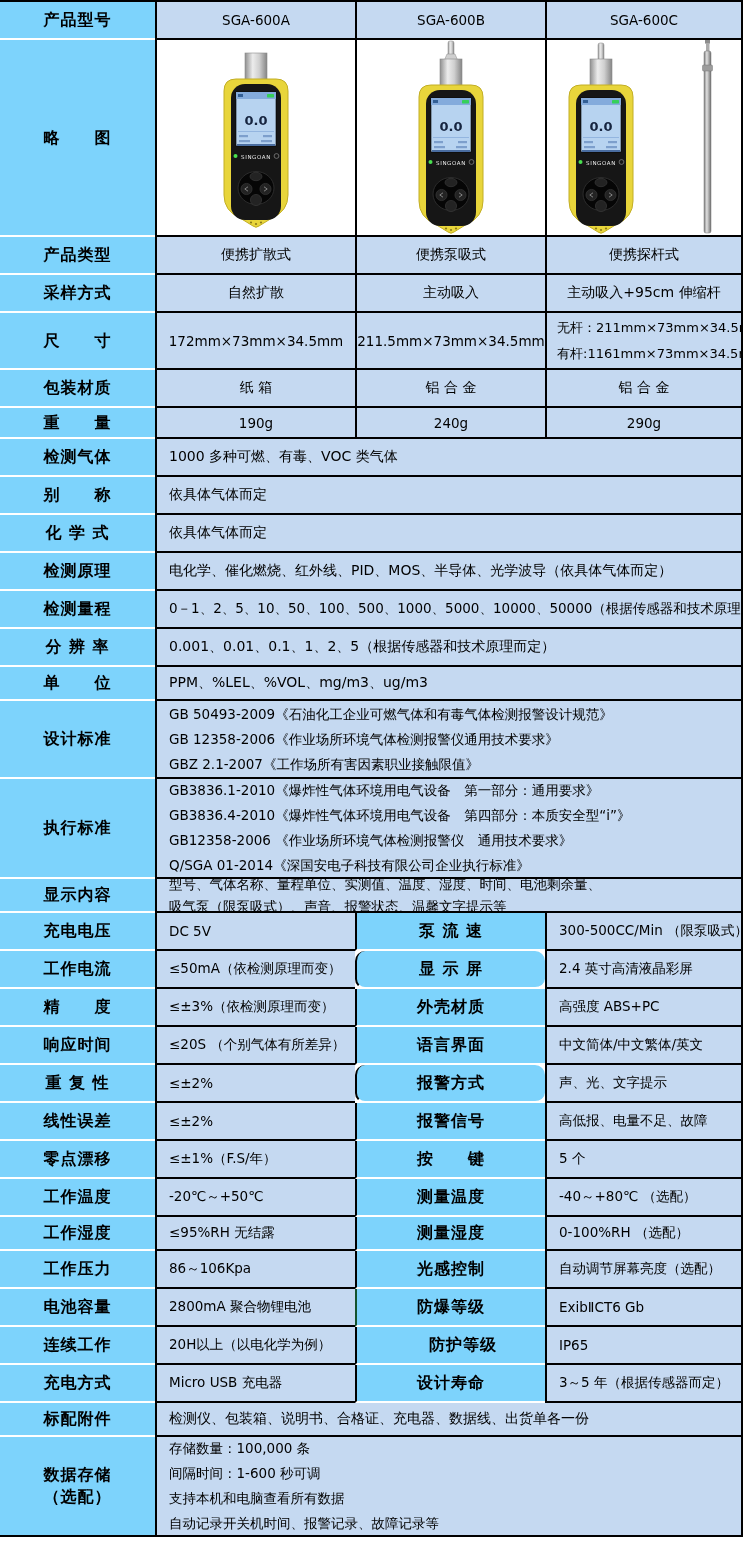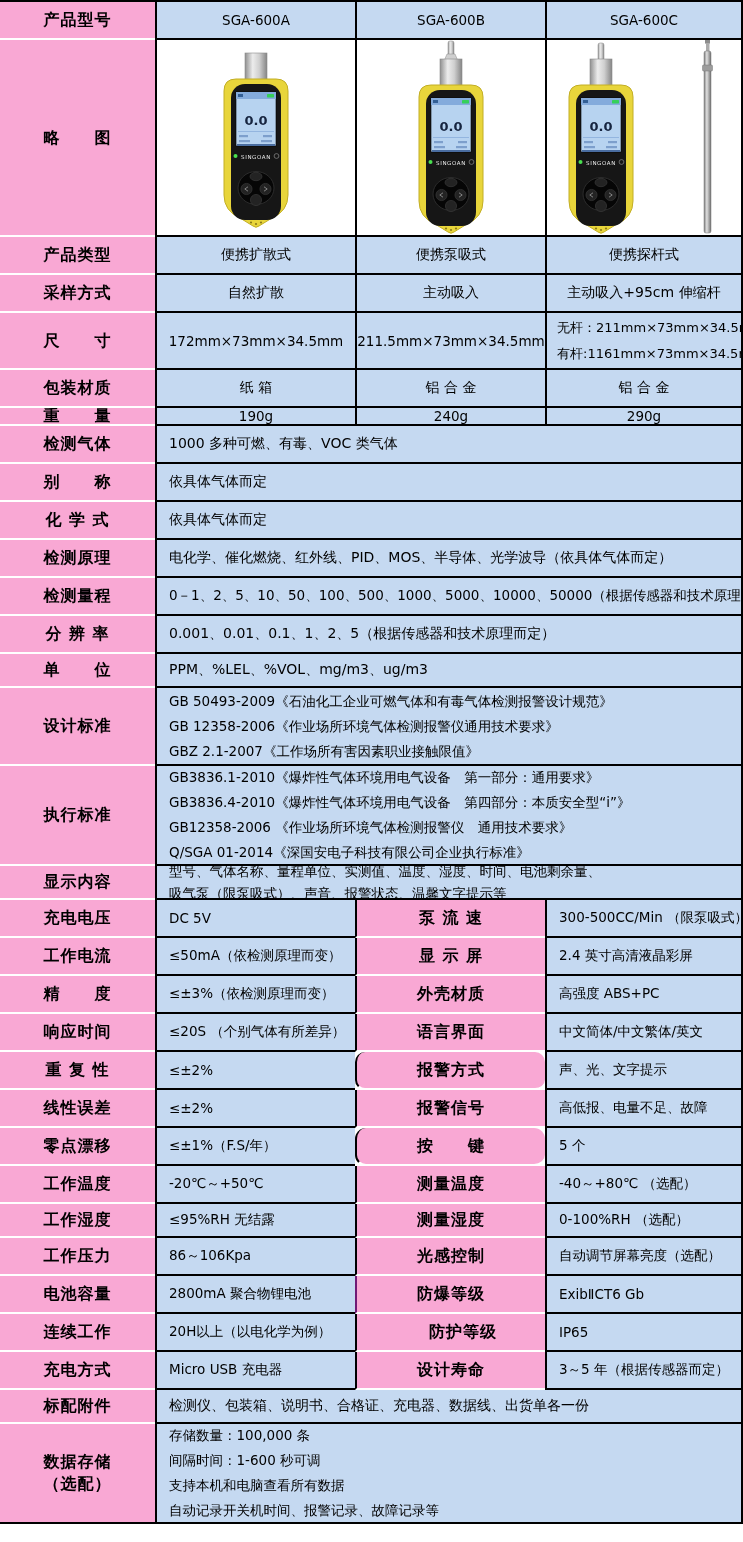--- a/index.html
+++ b/index.html
@@ -7,35 +7,35 @@
   .spec-table{width:743px;box-sizing:border-box;border-top:2px solid #000;border-right:2px solid #000;border-bottom:2px solid #000;}
   .row{display:flex;width:100%;}
   .cell{box-sizing:border-box;display:flex;align-items:center;justify-content:center;overflow:hidden;}
   
   .w-lab{width:155px;flex:0 0 155px;}
   .w-v1{width:200px;flex:0 0 200px;}
   .w-v2{width:190px;flex:0 0 190px;}
   .w-v3{flex:1 1 auto;}
   .w-wide{flex:1 1 auto;}
   
-  .lab{background:#f9a8d4;border-bottom:2px solid #fff;font-weight:bold;font-size:16px;letter-spacing:1px;text-align:center;line-height:1.5;}
+  .lab{background:#7dd3fc;border-bottom:2px solid #fff;font-weight:bold;font-size:16px;letter-spacing:1px;text-align:center;line-height:1.5;}
   .val{background:#c5d9f1;border-left:2px solid #000;border-bottom:2px solid #000;font-size:14px;}
   .val.center{justify-content:center;text-align:center;}
   .val.left{justify-content:flex-start;text-align:left;padding-left:12px;padding-right:20px;}
   .val.small{font-size:13.5px;white-space:nowrap;}
   .img-cell{background:#ffffff;border-left:2px solid #000;border-bottom:2px solid #000;}
   .multiline{flex-direction:column;align-items:flex-start;justify-content:center;}
   .multiline .ln{line-height:25px;white-space:nowrap;font-size:13.5px;}
   .dispcell .ln{line-height:22px;}
   .sizecell{flex-direction:column;align-items:flex-start;justify-content:center;padding-left:10px;}
   .sizecell .ln{line-height:26px;white-space:nowrap;font-size:13px;}
   .mono{font-size:13.5px;}
   .row:last-child .cell{border-bottom:none;}
   
-  .r-head{height:38px}.r-img{height:197px}.r-std{height:38px}.r-size{height:57px}.r-weight{height:18px}
+  .r-head{height:38px}.r-img{height:197px}.r-std{height:38px}.r-size{height:57px}.r-weight{height:31px}
   .r-unit{height:34px}.r-design{height:78px}.r-exec{height:100px}.r-disp{height:34px}.r-acc{height:34px}.r-store{height:98px}
   .hidden-defs{position:absolute;width:0;height:0;overflow:hidden;}
   .labcol2{line-height:1.4;}
 </style>
 </head>
 <body>
 
 <svg class="hidden-defs" aria-hidden="true">
   <defs>
     <linearGradient id="metal" x1="0" y1="0" x2="1" y2="0">
@@ -208,21 +208,21 @@
 
   <div class="row r-std">
     <div class="cell w-lab lab">充电电压</div>
     <div class="cell w-v1 val left small">DC 5V</div>
     <div class="cell w-v2 lab" style="border-left:2px solid #000;">泵 流 速</div>
     <div class="cell w-v3 val left small">300-500CC/Min （限泵吸式）</div>
   </div>
   <div class="row r-std">
     <div class="cell w-lab lab">工作电流</div>
     <div class="cell w-v1 val left small">≤50mA（依检测原理而变）</div>
-    <div class="cell w-v2 lab" style="border-left:2px solid #000;">显 示 屏</div>
+    <div class="cell w-v2 lab" style="border-left:2px solid #000;border-radius:10px;">显 示 屏</div>
     <div class="cell w-v3 val left small">2.4 英寸高清液晶彩屏</div>
   </div>
   <div class="row r-std">
     <div class="cell w-lab lab">精　　度</div>
     <div class="cell w-v1 val left small">≤±3%（依检测原理而变）</div>
     <div class="cell w-v2 lab" style="border-left:2px solid #000;">外壳材质</div>
     <div class="cell w-v3 val left small">高强度 ABS+PC</div>
   </div>
   <div class="row r-std">
     <div class="cell w-lab lab">响应时间</div>
@@ -238,21 +238,21 @@
   </div>
   <div class="row r-std">
     <div class="cell w-lab lab">线性误差</div>
     <div class="cell w-v1 val left small">≤±2%</div>
     <div class="cell w-v2 lab" style="border-left:2px solid #000;">报警信号</div>
     <div class="cell w-v3 val left small">高低报、电量不足、故障</div>
   </div>
   <div class="row r-std">
     <div class="cell w-lab lab">零点漂移</div>
     <div class="cell w-v1 val left small">≤±1%（F.S/年）</div>
-    <div class="cell w-v2 lab" style="border-left:2px solid #000;border-radius:11px;">按　　键</div>
+    <div class="cell w-v2 lab" style="border-left:2px solid #000;">按　　键</div>
     <div class="cell w-v3 val left small">5 个</div>
   </div>
   <div class="row r-std">
     <div class="cell w-lab lab">工作温度</div>
     <div class="cell w-v1 val left small">-20℃～+50℃</div>
     <div class="cell w-v2 lab" style="border-left:2px solid #000;">测量温度</div>
     <div class="cell w-v3 val left small">-40～+80℃ （选配）</div>
   </div>
   <div class="row r-unit">
     <div class="cell w-lab lab">工作湿度</div>
@@ -262,21 +262,21 @@
   </div>
   <div class="row r-std">
     <div class="cell w-lab lab">工作压力</div>
     <div class="cell w-v1 val left small">86～106Kpa</div>
     <div class="cell w-v2 lab" style="border-left:2px solid #000;">光感控制</div>
     <div class="cell w-v3 val left small">自动调节屏幕亮度（选配）</div>
   </div>
   <div class="row r-std">
     <div class="cell w-lab lab">电池容量</div>
     <div class="cell w-v1 val left small">2800mA 聚合物锂电池</div>
-    <div class="cell w-v2 lab" style="border-left:2px solid #701a75;">防爆等级</div>
+    <div class="cell w-v2 lab" style="border-left:2px solid #14532d;">防爆等级</div>
     <div class="cell w-v3 val left small">ExibⅡCT6 Gb</div>
   </div>
   <div class="row r-std">
     <div class="cell w-lab lab">连续工作</div>
     <div class="cell w-v1 val left small">20H以上（以电化学为例）</div>
     <div class="cell w-v2 lab" style="border-left:2px solid #000;padding-left:24px;">防护等级</div>
     <div class="cell w-v3 val left small">IP65</div>
   </div>
   <div class="row r-std">
     <div class="cell w-lab lab">充电方式</div>

